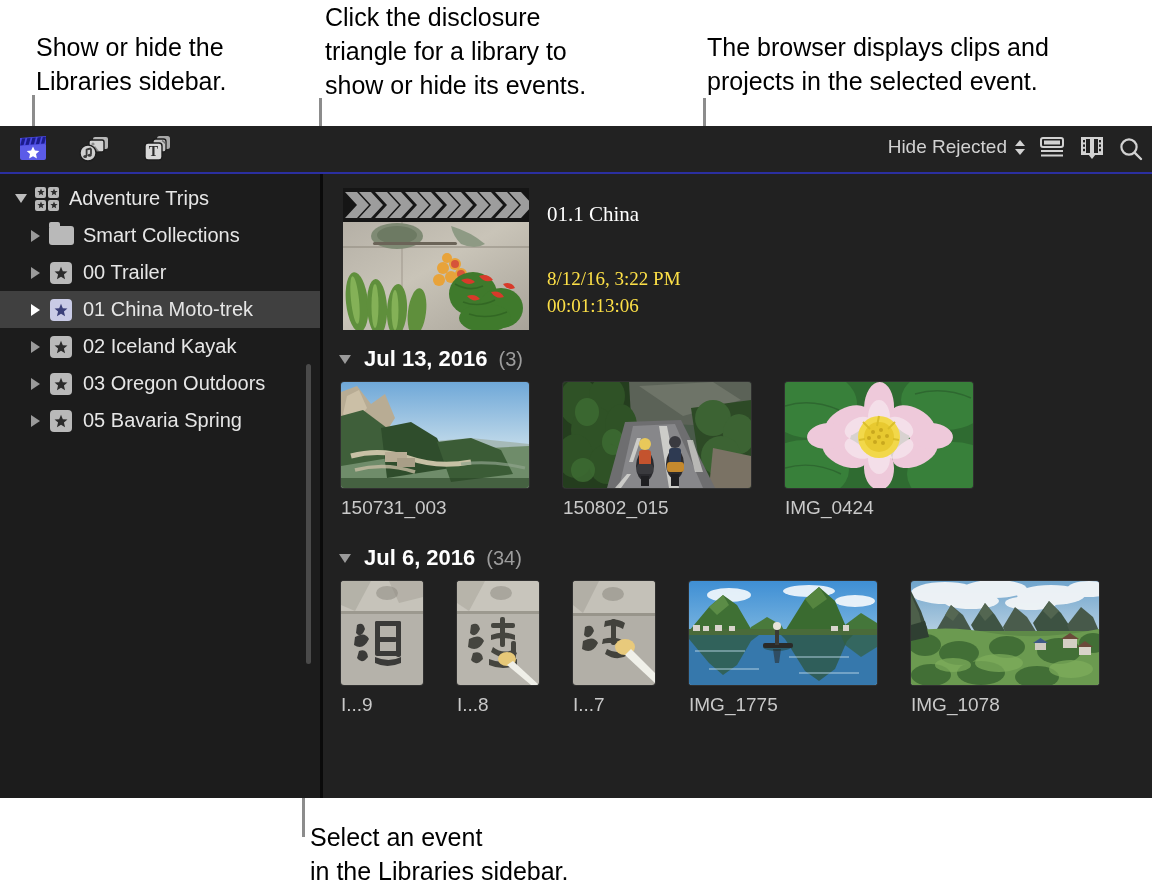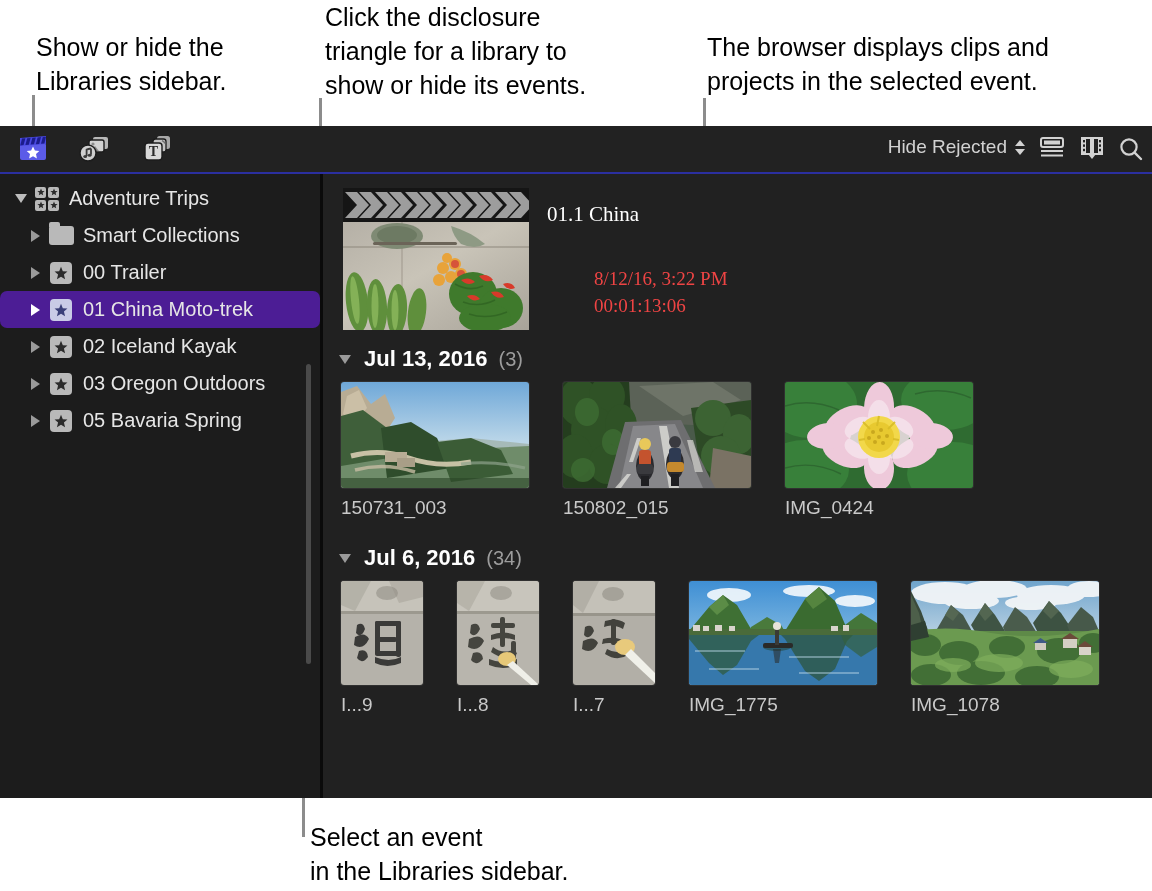--- a/index.html
+++ b/index.html
@@ -75,21 +75,21 @@
     height:37px;
     display:flex;
     align-items:center;
     color:#e6e6e6;
     font-size:20px;
     padding-left:10px;
     position:relative;
   }
   .sb-row.lib { padding-left:10px; }
   .sb-row.child { padding-left:24px; }
-  .sb-row.selected { background:#4c1d95;border-radius:7px; }
+  .sb-row.selected { background:#404040; }
   .tri {
     width:22px; flex-shrink:0;
     display:flex; align-items:center; justify-content:center;
   }
   .tri-right, .tri-down {
     width:0; height:0;
   }
   .tri-right {
     border-left:9px solid #9a9a9a;
     border-top:6px solid transparent;
@@ -192,21 +192,21 @@
     position:relative;
     overflow:hidden;
   }
   .proj-img {
     height:108px;
     position:relative;
     overflow:hidden;
   }
   .proj-meta { padding-top:14px;font-family:Liberation Serif, serif; }
   .proj-name { color:#ffffff; font-size:21px; margin-bottom:38px; }
-  .proj-sub { color:#ef4444; font-size:19px; line-height:27px;margin-left:47px; }
+  .proj-sub { color:#fde047; font-size:19px; line-height:27px; }
 
   
   .clip-row { display:flex; align-items:flex-end; gap:16px; padding-left:8px; margin-bottom:6px; }
   .clip {
     margin-right:18px;
   }
   .clip-thumb {
     border-radius:3px;
     overflow:hidden;
     position:relative;

